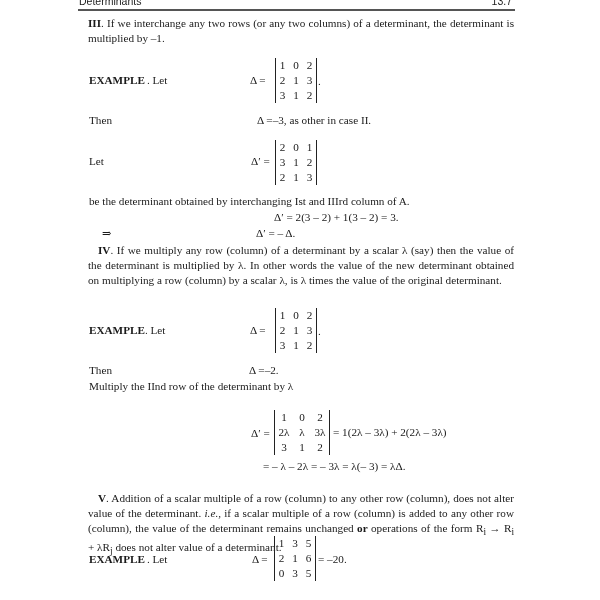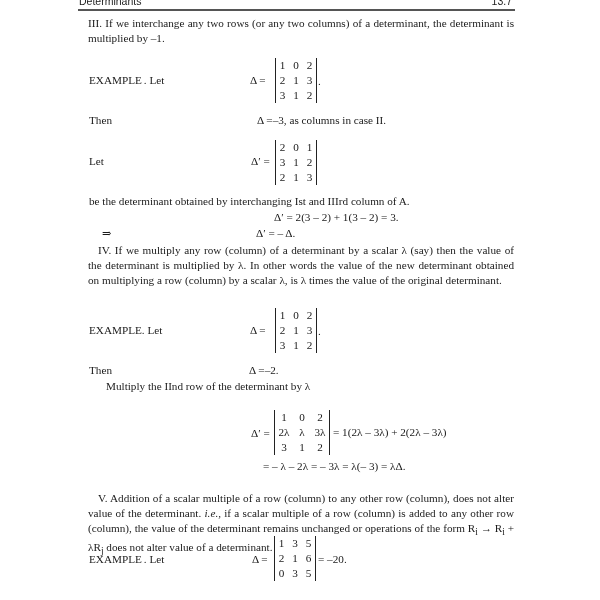--- a/index.html
+++ b/index.html
@@ -5,21 +5,21 @@
   html, body { margin:0; padding:0; background:#ffffff; }
   body { width:600px; height:600px; overflow:hidden; position:relative;
          font-family:"Liberation Serif", "DejaVu Serif", serif; color:#1a1a1a; font-size:11.2px; }
   .abs { position:absolute; white-space:nowrap;text-align:right; }
   .header { position:absolute; left:78px; top:-4px; width:436px; height:12px;
             font-family:"Liberation Sans", sans-serif; font-size:10.5px; color:#222; }
   .header .title { position:absolute; left:1px; top:-1px; }
   .header .pg { position:absolute; right:2px; top:-1px; }
   .rule { position:absolute; left:78px; top:9px; width:437px; height:2px; background:#555; }
   .para { position:absolute; left:88px; width:426px; line-height:15px; text-align:justify; white-space:normal; }
-  b { font-weight:normal; }
+  b { font-weight:bold; }
   .det { position:absolute; border-left:1px solid #222; border-right:1px solid #222; }
   .det .row { display:flex; height:15px; line-height:15px; }
   .det .cell { text-align:center; }
 </style>
 </head>
 <body>
 
 <div class="header">
   <span class="title">Determinants</span>
   <span class="pg">13.7</span>
@@ -47,21 +47,21 @@
     </div>
   <div class="row">
       <span class="cell" style="width:13px">3</span>
       <span class="cell" style="width:14px">1</span>
       <span class="cell" style="width:13px">2</span>
     </div>
 </div>
 <div class="abs" style="left:318px; top:75px;">.</div>
 
 <div class="abs" style="left:89px; top:114px;">Then</div>
-<div class="abs" style="left:257px; top:114px;">Δ  =–3,     as columns in case II.</div>
+<div class="abs" style="left:257px; top:114px;">Δ  =–3,     as other in case II.</div>
 
 <div class="abs" style="left:89px; top:155px;">Let</div>
 <div class="abs" style="left:251px; top:155px;">Δ′  =</div>
 <div class="det" style="left:275px; top:140px; width:40px;">
   <div class="row">
       <span class="cell" style="width:13px">2</span>
       <span class="cell" style="width:14px">0</span>
       <span class="cell" style="width:13px">1</span>
     </div>
   <div class="row">
@@ -103,21 +103,21 @@
   <div class="row">
       <span class="cell" style="width:13px">3</span>
       <span class="cell" style="width:14px">1</span>
       <span class="cell" style="width:13px">2</span>
     </div>
 </div>
 <div class="abs" style="left:318px; top:325px;">.</div>
 
 <div class="abs" style="left:89px; top:364px;">Then</div>
 <div class="abs" style="left:249px; top:364px;">Δ  =–2.</div>
-<div class="abs" style="left:106px; top:380px;">Multiply the IInd row of the determinant by λ</div>
+<div class="abs" style="left:89px; top:380px;">Multiply the IInd row of the determinant by λ</div>
 
 <div class="abs" style="left:251px; top:427px;">Δ′ =</div>
 <div class="det" style="left:274px; top:410px; width:54px;">
   <div class="row">
       <span class="cell" style="width:18px">1</span>
       <span class="cell" style="width:18px">0</span>
       <span class="cell" style="width:18px">2</span>
     </div>
   <div class="row">
       <span class="cell" style="width:18px">2λ</span>

